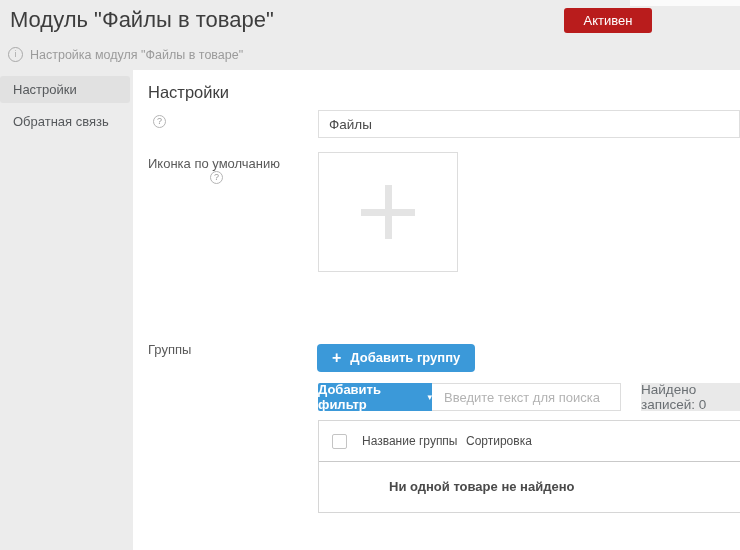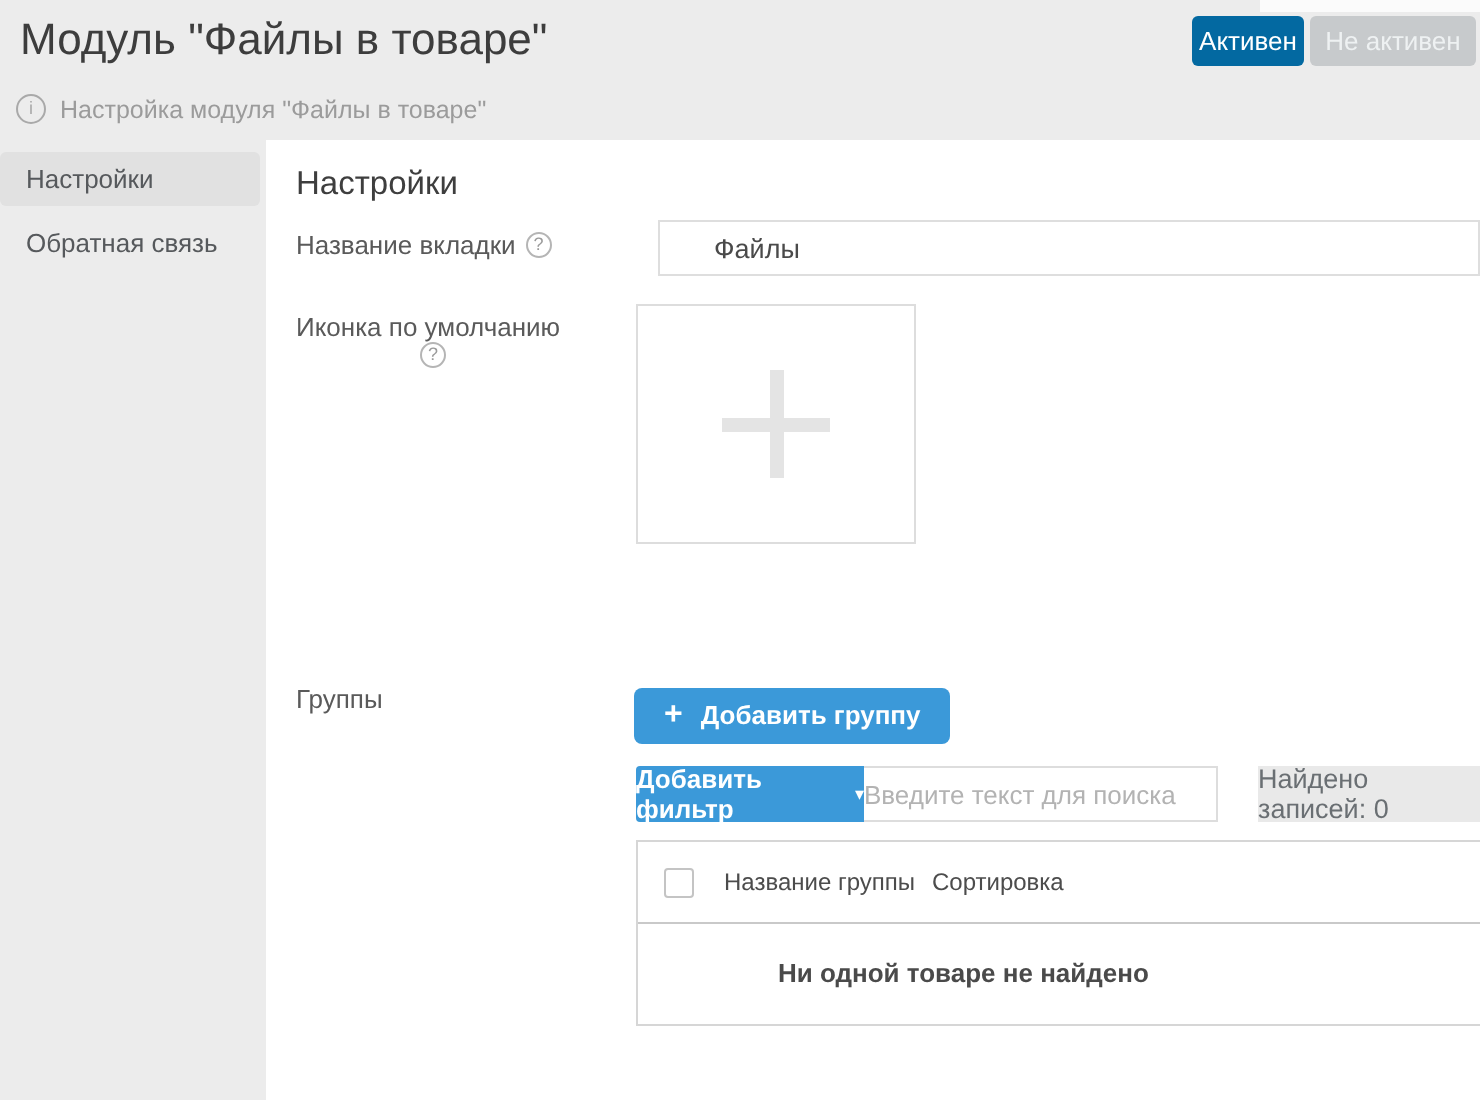--- a/index.html
+++ b/index.html
@@ -5,62 +5,62 @@
   * { margin:0; padding:0; box-sizing:border-box; }
   html,body { width:740px; height:550px; }
   body { font-family:"Liberation Sans","DejaVu Sans",sans-serif; }
   #app { position:relative; width:740px; height:550px; background:#ececec; overflow:hidden; }
 
   
   .page-title { position:absolute; left:10px; top:7px; font-size:22px; color:#3d3d3d; font-weight:400; }
   .top-strip { position:absolute; right:0; top:0; width:110px; height:6px; background:#fbfbfb; }
   .btn { position:absolute; top:8px; height:25px; line-height:25px; text-align:center;
          font-size:13px; border-radius:3px; cursor:pointer; }
-  .btn-active { right:88px; width:56px; background:#0369a1; color:#ffffff; }
+  .btn-active { right:88px; width:88px; background:#b91c1c; color:#ffffff; }
   .btn-inactive { right:2px; width:83px; background:#c7cacc; color:#eef1f2; }
 
   .breadcrumb { position:absolute; left:8px; top:47px; display:flex; align-items:center; gap:7px;
                 color:#9b9b9b; font-size:12.5px; }
   .info-icon { display:inline-block; width:15px; height:15px; border:1px solid #a9a9a9; border-radius:50%;
                color:#a9a9a9; font-size:9px; line-height:13px; text-align:center; flex:0 0 auto; }
 
   
   .side-item { position:absolute; left:0; width:130px; height:27px; line-height:27px; padding-left:13px;
                font-size:13px; color:#56595c; cursor:pointer; }
   .side-item.active { top:76px; background:#e1e1e1; border-radius:3px; }
   .side-item.plain  { top:108px; }
 
   
   .content { position:absolute; left:133px; top:70px; right:0; bottom:0; background:#ffffff; }
   .section-heading { position:absolute; left:15px; top:13px; font-size:16.5px; color:#3e3e3e; }
   .field-label { position:absolute; left:15px; font-size:13px; color:#5a5a5a; display:flex; align-items:center; }
   .help-icon { display:inline-block; width:13px; height:13px; border:1px solid #b5b5b5; border-radius:50%;
                color:#9a9a9a; font-size:9px; line-height:11px; text-align:center; margin-left:5px; }
 
-  .text-input { position:absolute; left:196px; right:0; top:40px; height:28px; border:1px solid #dedede;
-                padding-left:27px; font-size:13.5px; color:#4a4a4a; background:#fff; outline:none;
+  .text-input { position:absolute; left:185px; right:0; top:40px; height:28px; border:1px solid #dedede;
+                padding-left:10px; font-size:13.5px; color:#4a4a4a; background:#fff; outline:none;
                 font-family:"Liberation Sans","DejaVu Sans",sans-serif; }
 
   .upload-box { position:absolute; left:185px; top:82px; width:140px; height:120px; border:1px solid #dddddd;
                 background:#fff; display:flex; align-items:center; justify-content:center; cursor:pointer; }
   .plus-icon { position:relative; width:54px; height:54px; }
   .plus-icon::before { content:""; position:absolute; left:0; top:24px; width:54px; height:7px; background:#e4e4e4; }
   .plus-icon::after  { content:""; position:absolute; left:24px; top:0; width:7px; height:54px; background:#e4e4e4; }
 
   .add-group-btn { position:absolute; left:184px; top:274px; height:28px; line-height:28px; padding:0 15px;
                    background:#3b99d9; color:#fff; font-size:13px; font-weight:bold; border-radius:4px;
                    cursor:pointer; display:flex; align-items:center; }
   .add-group-btn .plus-glyph { font-size:16px; font-weight:bold; margin-right:9px; }
 
   .filter-row { position:absolute; left:185px; right:0; top:313px; height:28px; display:flex; }
   .add-filter-btn { flex:0 0 114px; background:#3b99d9; color:#fff; font-size:13px; font-weight:bold;
                     display:flex; align-items:center; justify-content:space-between; cursor:pointer;
                     border-radius:2px 0 0 2px; }
   .caret-down { font-size:9px; margin-left:6px; }
-  .search-input { flex:0 0 170px; border:1px solid #dddddd; border-left:none; 
+  .search-input { flex:0 0 170px; border:1px solid #dddddd; border-left:none; padding-left:12px;
                   font-size:13px; color:#4a4a4a; outline:none;
                   font-family:"Liberation Sans","DejaVu Sans",sans-serif; }
   .search-input::placeholder { color:#b3b3b3; }
   .records-badge { flex:1; margin-left:20px; background:#e9e9e9; color:#6a6f73; font-size:13.5px;
                    display:flex; align-items:center; justify-content:center; }
 
   .groups-table { position:absolute; left:185px; right:-1px; top:350px; border:1px solid #d6d6d6; background:#fff; }
   .table-head { position:relative; height:41px; border-bottom:1px solid #c9c9c9; }
   .row-checkbox { position:absolute; left:13px; top:13px; width:15px; height:15px; border:1px solid #c4c4c4;
                   border-radius:2px; background:#fff; cursor:pointer; }
@@ -71,36 +71,34 @@
 </style>
 </head>
 <body>
 
 <div id="app">
 
   <div class="top-strip"></div>
 
   <div class="page-title">Модуль "Файлы в товаре"</div>
   <div class="btn btn-active">Активен</div>
-  <div class="btn btn-inactive">Не активен</div>
 
   <div class="breadcrumb">
     <span class="info-icon">i</span>
     <span>Настройка модуля "Файлы в товаре"</span>
   </div>
 
   <div class="side-item active">Настройки</div>
   <div class="side-item plain">Обратная связь</div>
 
   <div class="content">
 
     <div class="section-heading">Настройки</div>
 
     <div class="field-label" style="top:45px;">
-      <span>Название вкладки</span>
       <span class="help-icon">?</span>
     </div>
     <input class="text-input" type="text" value="Файлы" style="">
 
     <div class="field-label" style="top:86px;flex-direction:column;">
       <span>Иконка по умолчанию</span>
       <span class="help-icon">?</span>
     </div>
     <div class="upload-box">
       <div class="plus-icon"></div>

